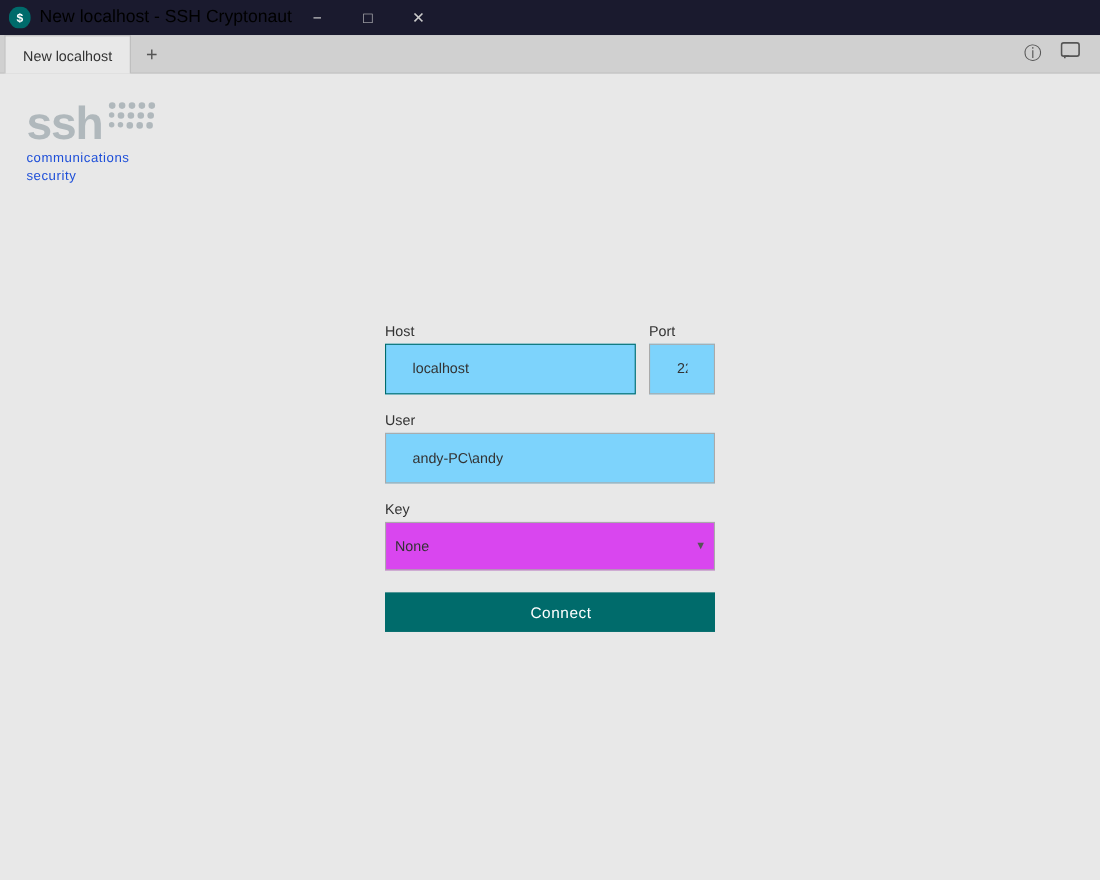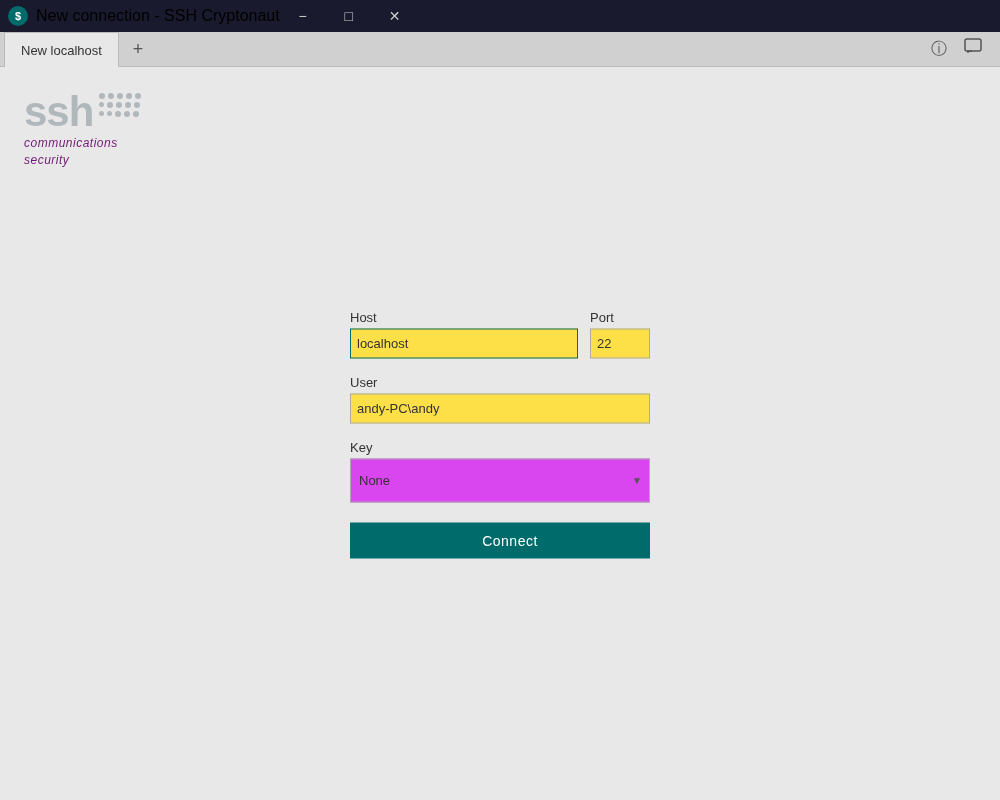--- a/index.html
+++ b/index.html
@@ -162,25 +162,24 @@
       border-radius: 50%;
       background: #b0b8bc;
     }
     .dot.small {
       width: 5px;
       height: 5px;
     }
 
     #logo-subtitle {
       font-size: 12px;
-      color: #701a75;
+      color: #1d4ed8;
       letter-spacing: 0.5px;
       margin-top: 2px;
       line-height: 1.4;
-      font-style: italic;
     }
 
     
     #form-container {
       position: absolute;
       left: 50%;
       top: 50%;
       transform: translate(-50%, -50%);
       width: 300px;
     }
@@ -210,24 +209,24 @@
 
     label {
       font-size: 13px;
       color: #333;
       margin-bottom: 4px;
       display: block;
     }
 
     input[type="text"] {
       width: 100%;
-      height: 30px;
+      height: 46px;
       border: 1px solid #aaa;
-      background: #fde047;
-      padding: 0 6px;
+      background: #7dd3fc;
+      padding: 0 24px;
       font-size: 13px;
       color: #333;
       outline: none;
     }
 
     #host-input {
       border: 1.5px solid #006b6b;
     }
 
     select {
@@ -276,21 +275,21 @@
 </head>
 <body>
 
 <div id="title-bar">
   <div id="title-bar-icon">
     <svg width="20" height="20" viewBox="0 0 20 20">
       <circle cx="10" cy="10" r="10" fill="#006b6b"></circle>
       <text x="10" y="14" text-anchor="middle" font-size="11" fill="white" font-weight="bold">$</text>
     </svg>
   </div>
-  <span id="title-text">New connection - SSH Cryptonaut</span>
+  <span id="title-text">New localhost - SSH Cryptonaut</span>
   <div id="title-bar-controls">
     <button class="title-btn">−</button>
     <button class="title-btn">□</button>
     <button class="title-btn close">✕</button>
   </div>
 </div>
 
 <div id="tab-bar">
   <div id="active-tab">
     <span>New localhost</span>

